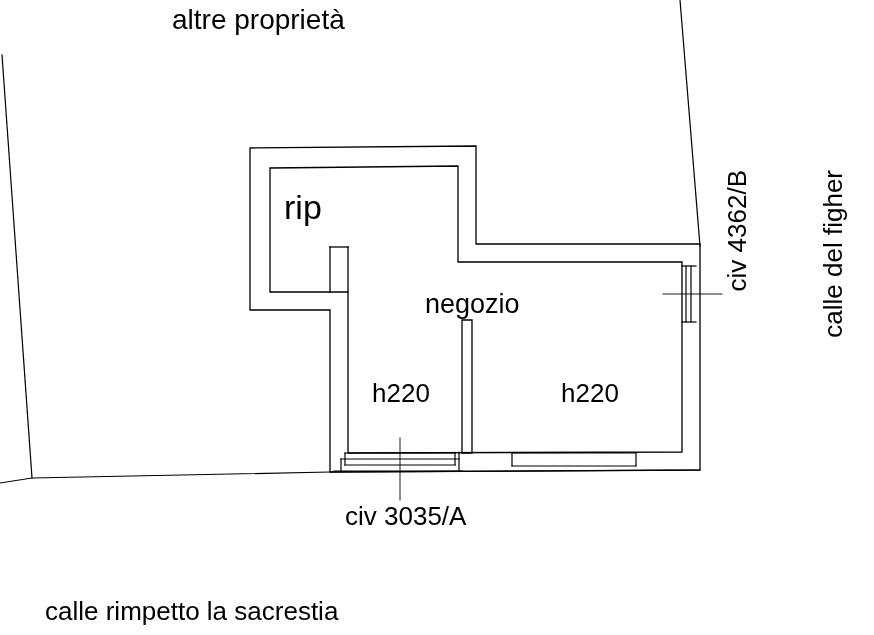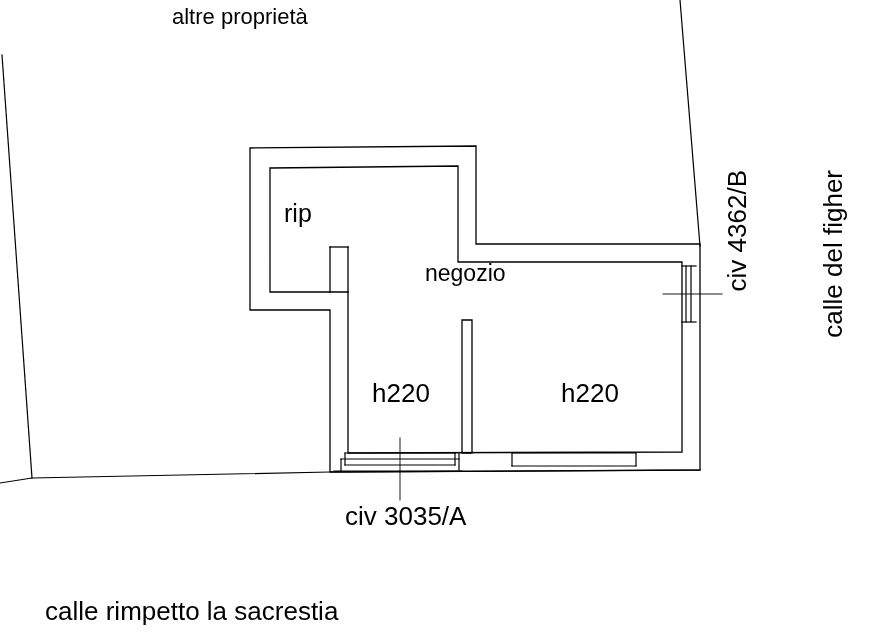--- a/index.html
+++ b/index.html
@@ -26,23 +26,23 @@
     height: 635px;
     display: block;
   }
   .lbl {
     position: absolute;
     white-space: nowrap;
     color: #000000;
     line-height: 1;
     font-family: "Liberation Sans", sans-serif;
   }
-  .lbl-altre      { left: 172px; top: 6px;   font-size: 22px; }
-  .lbl-rip        { left: 284px; top: 201px; font-size: 25px; }
-  .lbl-negozio    { left: 425px; top: 262px; font-size: 23px; }
+  .lbl-altre      { left: 172px; top: 6px;   font-size: 28px; }
+  .lbl-rip        { left: 284px; top: 190px; font-size: 34px; }
+  .lbl-negozio    { left: 425px; top: 291px; font-size: 27px; }
   .lbl-h220-left  { left: 372px; top: 380px; font-size: 26px; }
   .lbl-h220-right { left: 561px; top: 380px; font-size: 26px; }
   .lbl-civa       { left: 345px; top: 503px; font-size: 26px; }
   .lbl-calle-r    { left: 45px;  top: 598px; font-size: 26px; }
   .lbl-civb {
     left: 724px; top: 170px;
     font-size: 26px;
     transform-origin: 0 0;
     transform: rotate(-90deg) translate(-100%, 0);
   }

